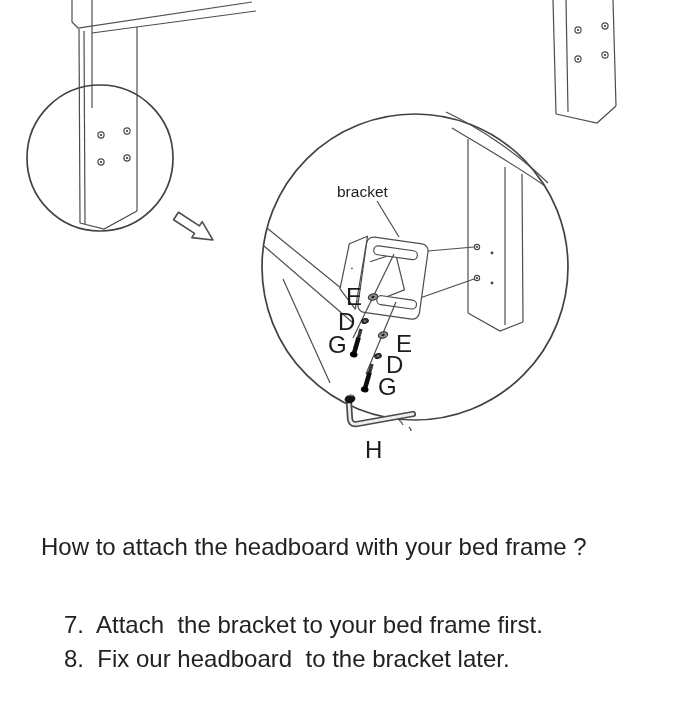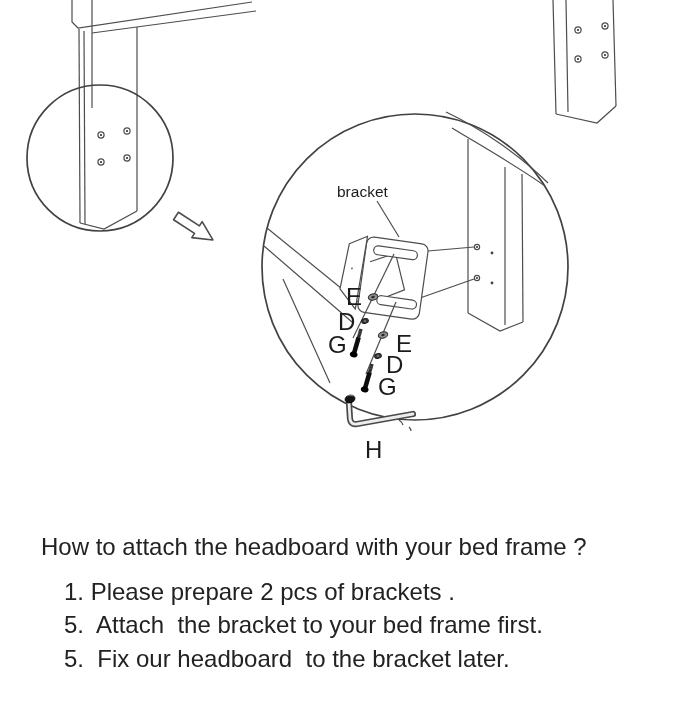--- a/index.html
+++ b/index.html
@@ -161,16 +161,15 @@
           <circle cx="605" cy="26" r="1.1" fill="#333"></circle>
         <circle cx="578" cy="59" r="3.1" class="white" stroke-width="1.3"></circle>
           <circle cx="578" cy="59" r="1.1" fill="#333"></circle>
         <circle cx="605" cy="55" r="3.1" class="white" stroke-width="1.3"></circle>
           <circle cx="605" cy="55" r="1.1" fill="#333"></circle>
       </g>
     </g>
   </svg>
 
   <div class="txt heading">How to attach the headboard with your bed frame ?</div>
-  <div class="txt step1">1. Please prepare 2 pcs of brackets .</div>
-  <div class="txt step2">5.  Attach  the bracket to your bed frame first.</div>
-  <div class="txt step3">5.  Fix our headboard  to the bracket later.</div>
+  <div class="txt step2">7.  Attach  the bracket to your bed frame first.</div>
+  <div class="txt step3">8.  Fix our headboard  to the bracket later.</div>
 </div>
 
 </body></html>

